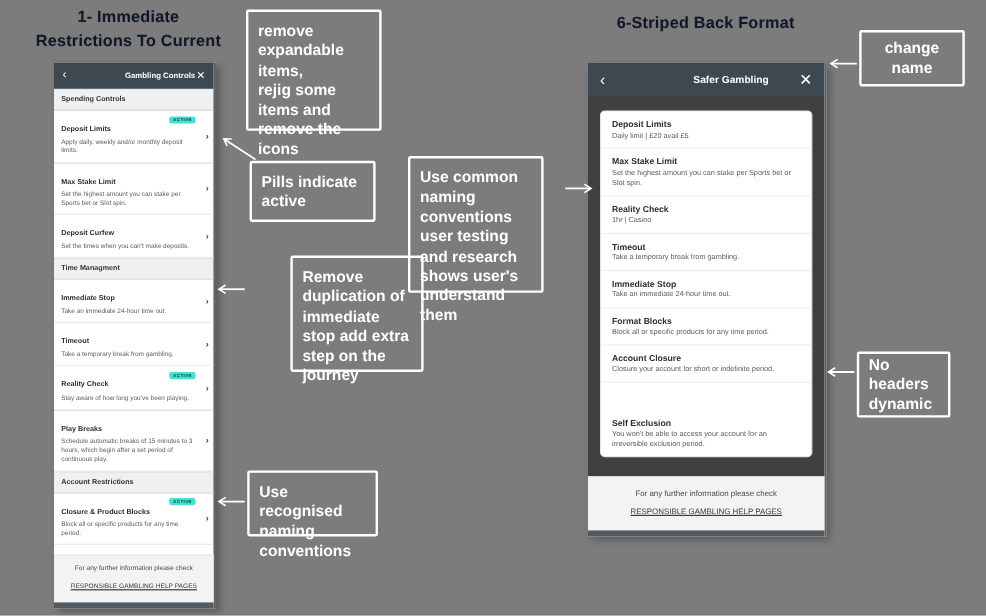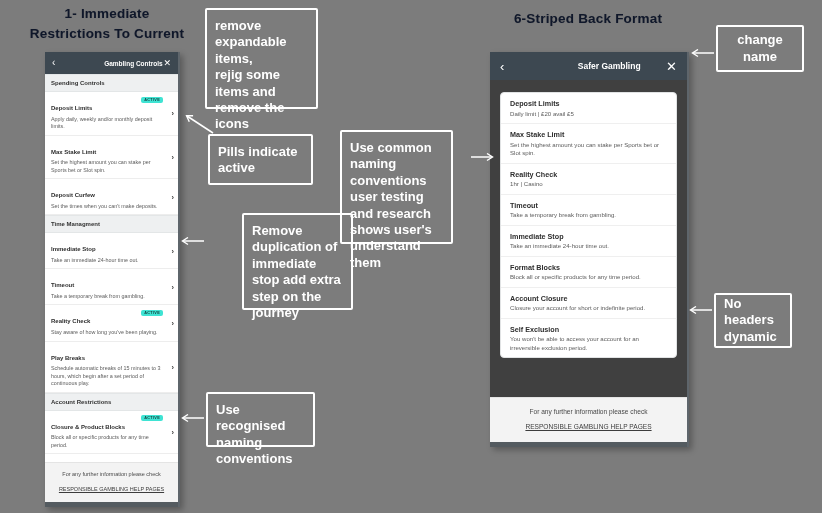--- a/index.html
+++ b/index.html
@@ -62,21 +62,21 @@
     position:absolute;right:4px;top:50%;transform:translateY(-50%);
     font-size:7.5px;color:#3c3c3c;font-weight:bold;
   }
 
   
   .r-card{
     margin:12px 10px 10px 10px;border:1px solid #e1e3e4;border-radius:4px;
     background:#fff;overflow:hidden;
   }
   .r-item{padding:6px 9px 5px 9px;border-bottom:1px solid #efefef;cursor:pointer;}
-  .r-item:last-child{border-bottom:none;}
+  .r-item:last-child{border-bottom:none;margin-top:23px;}
   .r-item-title{font-size:7.2px;font-weight:bold;color:#2e2e2e;}
   .r-item-desc{font-size:6.1px;color:#5c5c5c;line-height:1.4;margin-top:1.5px;}
 
   
   .p-footer{
     margin-top:auto;flex:0 0 auto;background:#f3f3f3;border-top:1px solid #e4e4e4;
     text-align:center;
   }
   .left-phone .p-footer{padding:8px 6px 7px 6px;}
   .right-phone .p-footer{padding:10px 8px 9px 8px;}

